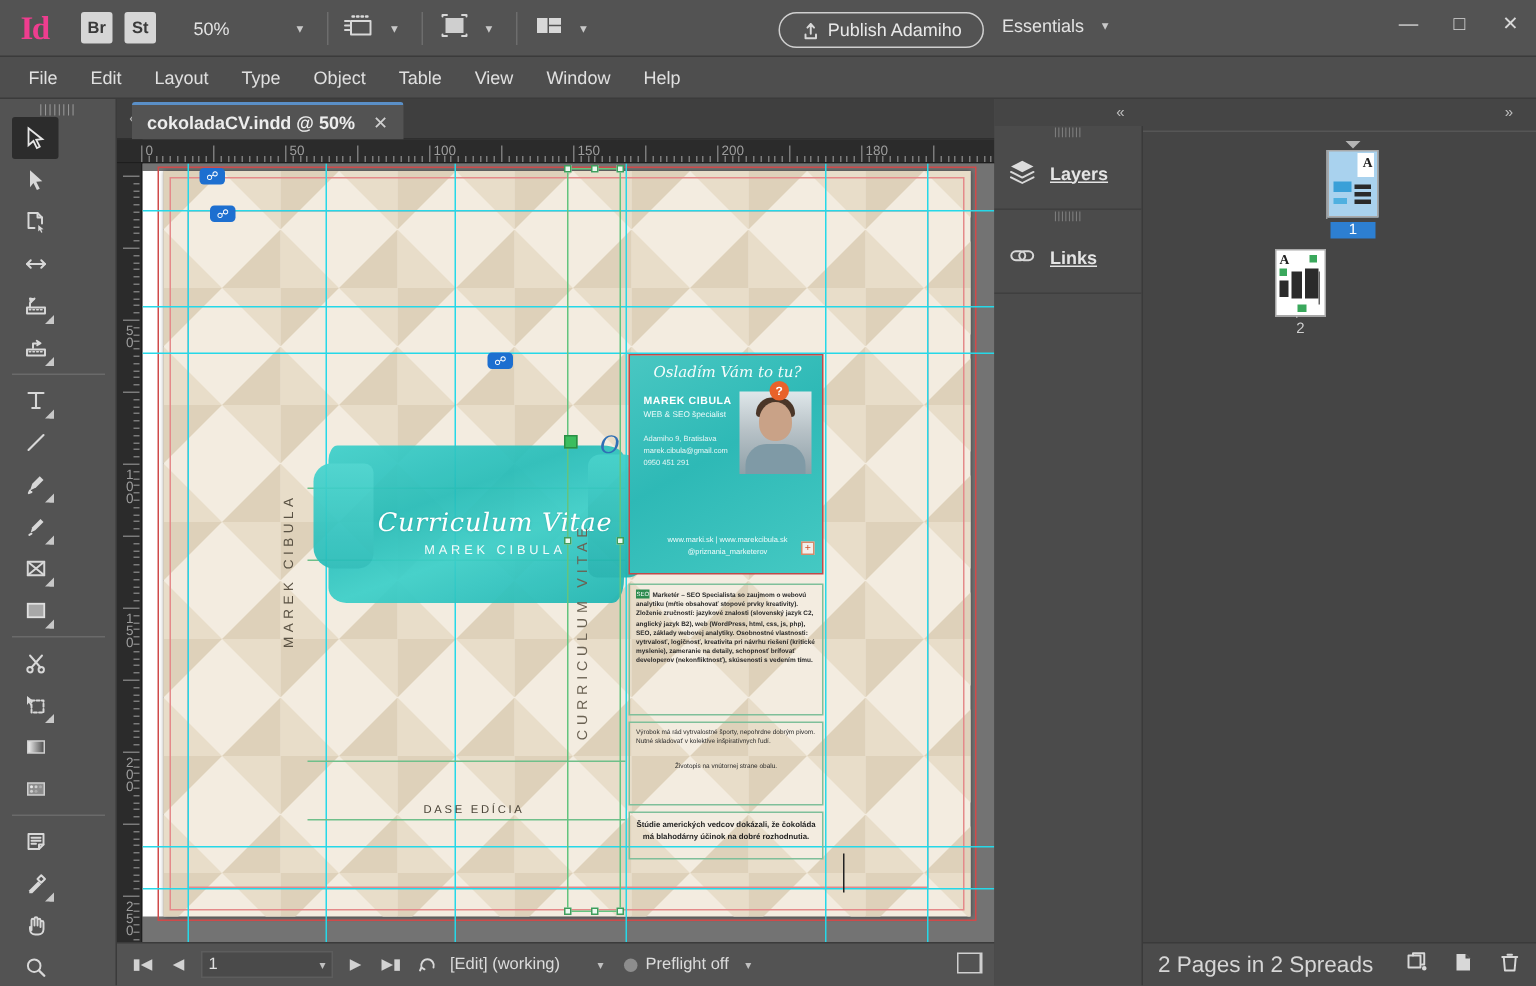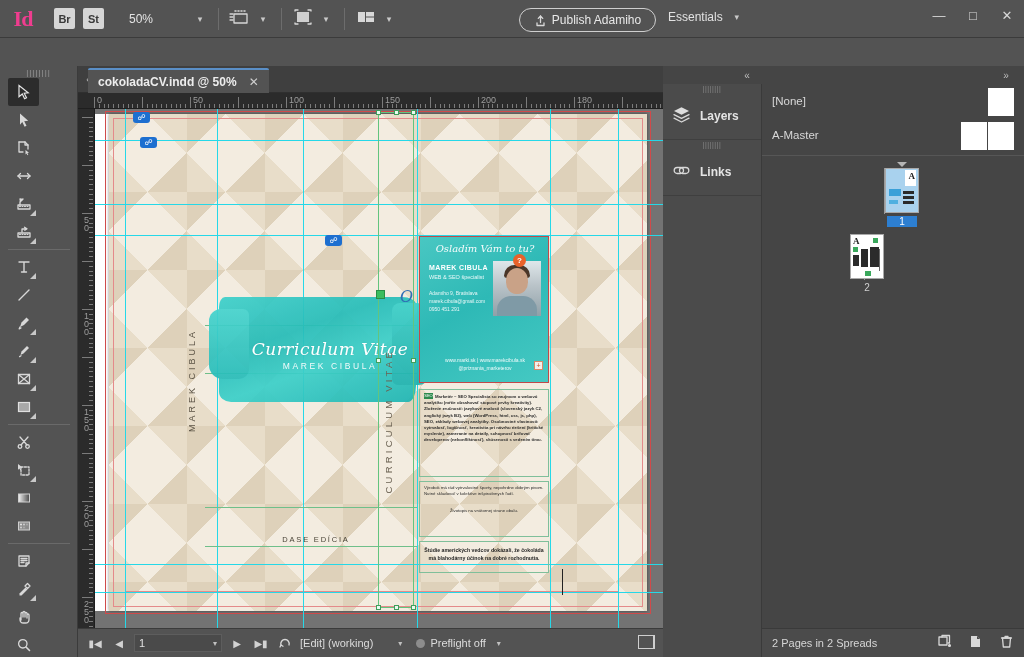--- a/index.html
+++ b/index.html
@@ -231,21 +231,21 @@
   .collapse-r { position:absolute; left:733px; top:66px; width:28px;height:18px;
     display:flex;align-items:center;justify-content:center;color:#bdbdbd;font-size:10px;}
   .collapse-rr { position:absolute; right:6px; top:66px; width:24px;height:18px;
     display:flex;align-items:center;justify-content:center;color:#bdbdbd;font-size:10px;}
 
   .icondock { position:absolute; left:663px; top:84px; width:99px; height:573px; background:#4b4b4b;
     border-right:1px solid #3a3a3a;}
   .dockitem { height:48px; display:flex; align-items:center; gap:9px; padding-left:9px;
     border-bottom:1px solid #3f3f3f; }
   .dockgrip { height:8px; display:flex;align-items:center;justify-content:center;color:#888;font-size:7px;letter-spacing:.5px;}
-  .dockitem .lbl { font-size:12px; font-weight:bold; color:#e4e4e4; }
+  .dockitem .lbl { font-size:12px; font-weight:bold; color:#e4e4e4;text-decoration:underline; }
 
   .pagespanel { position:absolute; left:762px; top:84px; width:262px; height:573px; background:#454545;}
   .paneltabs { height:27px; display:flex; align-items:flex-end; background:#3d3d3d; position:relative;}
   .ptab { height:27px; padding:0 11px; display:flex; align-items:center; gap:4px;
     font-size:11.5px; color:#c3c3c3; }
   .ptab.active { background:#454545; color:#fff; font-weight:bold; }
   .hamb { position:absolute; right:8px; top:7px; width:14px; }
   .hamb i { display:block; height:2px; background:#cfcfcf; margin-bottom:3px; }
 
   .masterrow { height:34px; display:flex; align-items:center; padding:0 10px; position:relative;}
@@ -258,21 +258,21 @@
   .pgthumb { position:absolute; background:#fff; border:1px solid #a9a9a9; overflow:hidden;}
   .pgnum { position:absolute; font-size:10px; color:#cfcfcf; text-align:center; width:30px;}
   .pgnum.sel { background:#2d7fd1; color:#fff; }
   .spineline { position:absolute; width:1px; background:#9a9a9a;}
   .pg-arrow { position:absolute; width:0;height:0;border-left:5px solid transparent;
     border-right:5px solid transparent; border-top:5px solid #b5b5b5;}
 
   .pagesfooter { position:absolute; left:762px; bottom:0; width:262px; height:29px;
     background:#4b4b4b; border-top:1px solid #3a3a3a; display:flex; align-items:center;
     padding:0 10px; justify-content:space-between;}
-  .pf-text { font-size:11px; color:#d6d6d6; }
+  .pf-text { font-size:15px; color:#d6d6d6; }
   .pf-icons { display:flex; gap:16px; align-items:center; }
   .pf-ic { color:#d0d0d0; font-size:12px; }
 
   svg.ic { fill:none; stroke:#d8d8d8; stroke-width:1.3; stroke-linecap:round; stroke-linejoin:round;}
   svg.icf { fill:#d8d8d8; stroke:none; }
 </style>
 </head>
 <body>
 
 <div id="app">
@@ -327,20 +327,31 @@
     </div>
 
 
     <div class="wbtns">
       <div class="wbtn">—</div>
       <div class="wbtn">□</div>
       <div class="wbtn close">✕</div>
     </div>
   </div>
 
+  <div class="menubar" id="menubar">
+      <div class="menu-item">File</div>
+      <div class="menu-item">Edit</div>
+      <div class="menu-item">Layout</div>
+      <div class="menu-item">Type</div>
+      <div class="menu-item">Object</div>
+      <div class="menu-item">Table</div>
+      <div class="menu-item">View</div>
+      <div class="menu-item">Window</div>
+      <div class="menu-item">Help</div>
+    </div>
 
   <div class="toolpanel">
     <div class="tool-grip">||||||||</div>
     <div class="toolgrid">
       <div class="tool sel">
         <svg class="icf" width="16" height="16" viewBox="0 0 16 16">
             <path d="M3 1.5l9.2 7.3-4 .4 2.3 4.6-1.9.9-2.3-4.7L3 12.8z" fill="none" stroke="#e6e6e6" stroke-width="1.2"></path>
           </svg>
       </div>
       <div class="tool">
@@ -869,35 +880,20 @@
         <span><svg class="ic" width="19" height="19" viewBox="0 0 19 19">
             <path d="M5.2 6.5h3.3a3 3 0 010 6H5.2a3 3 0 010-6z"></path>
             <path d="M10.5 6.5h3.3a3 3 0 010 6h-3.3a3 3 0 010-6z"></path>
           </svg></span>
         <span class="lbl">Links</span>
       </div>
     </div>
 
   <div class="pagespanel">
 
-    <div id="masterlist">
-        <div class="masterrow">
-          <span class="mlbl">[None]</span>
-          <span class="mthumb">
-            <div></div>
-          </span>
-        </div>
-        <div class="masterrow">
-          <span class="mlbl">A-Master</span>
-          <span class="mthumb">
-            <div></div>
-            <div></div>
-          </span>
-        </div>
-      </div>
     <div class="mastersep"></div>
 
     <div class="pagesarea">
 
       <div class="pg-arrow" style="left:135px;top:6px;"></div>
       <div class="spineline" style="left:122px;top:12px;height:46px;"></div>
       <div class="pgthumb" style="left:123px;top:12px;width:34px;height:45px;background:#a9d2ee;">
         <div style="position:absolute;right:2px;top:1px;width:11px;height:16px;background:#fff;"></div>
         <div style="position:absolute;right:3px;top:2px;font-size:9px;font-weight:bold;color:#222;font-family:'Liberation Serif',serif;">A</div>
         <div style="position:absolute;left:3px;top:20px;width:12px;height:7px;background:#3aa0d8;"></div>

